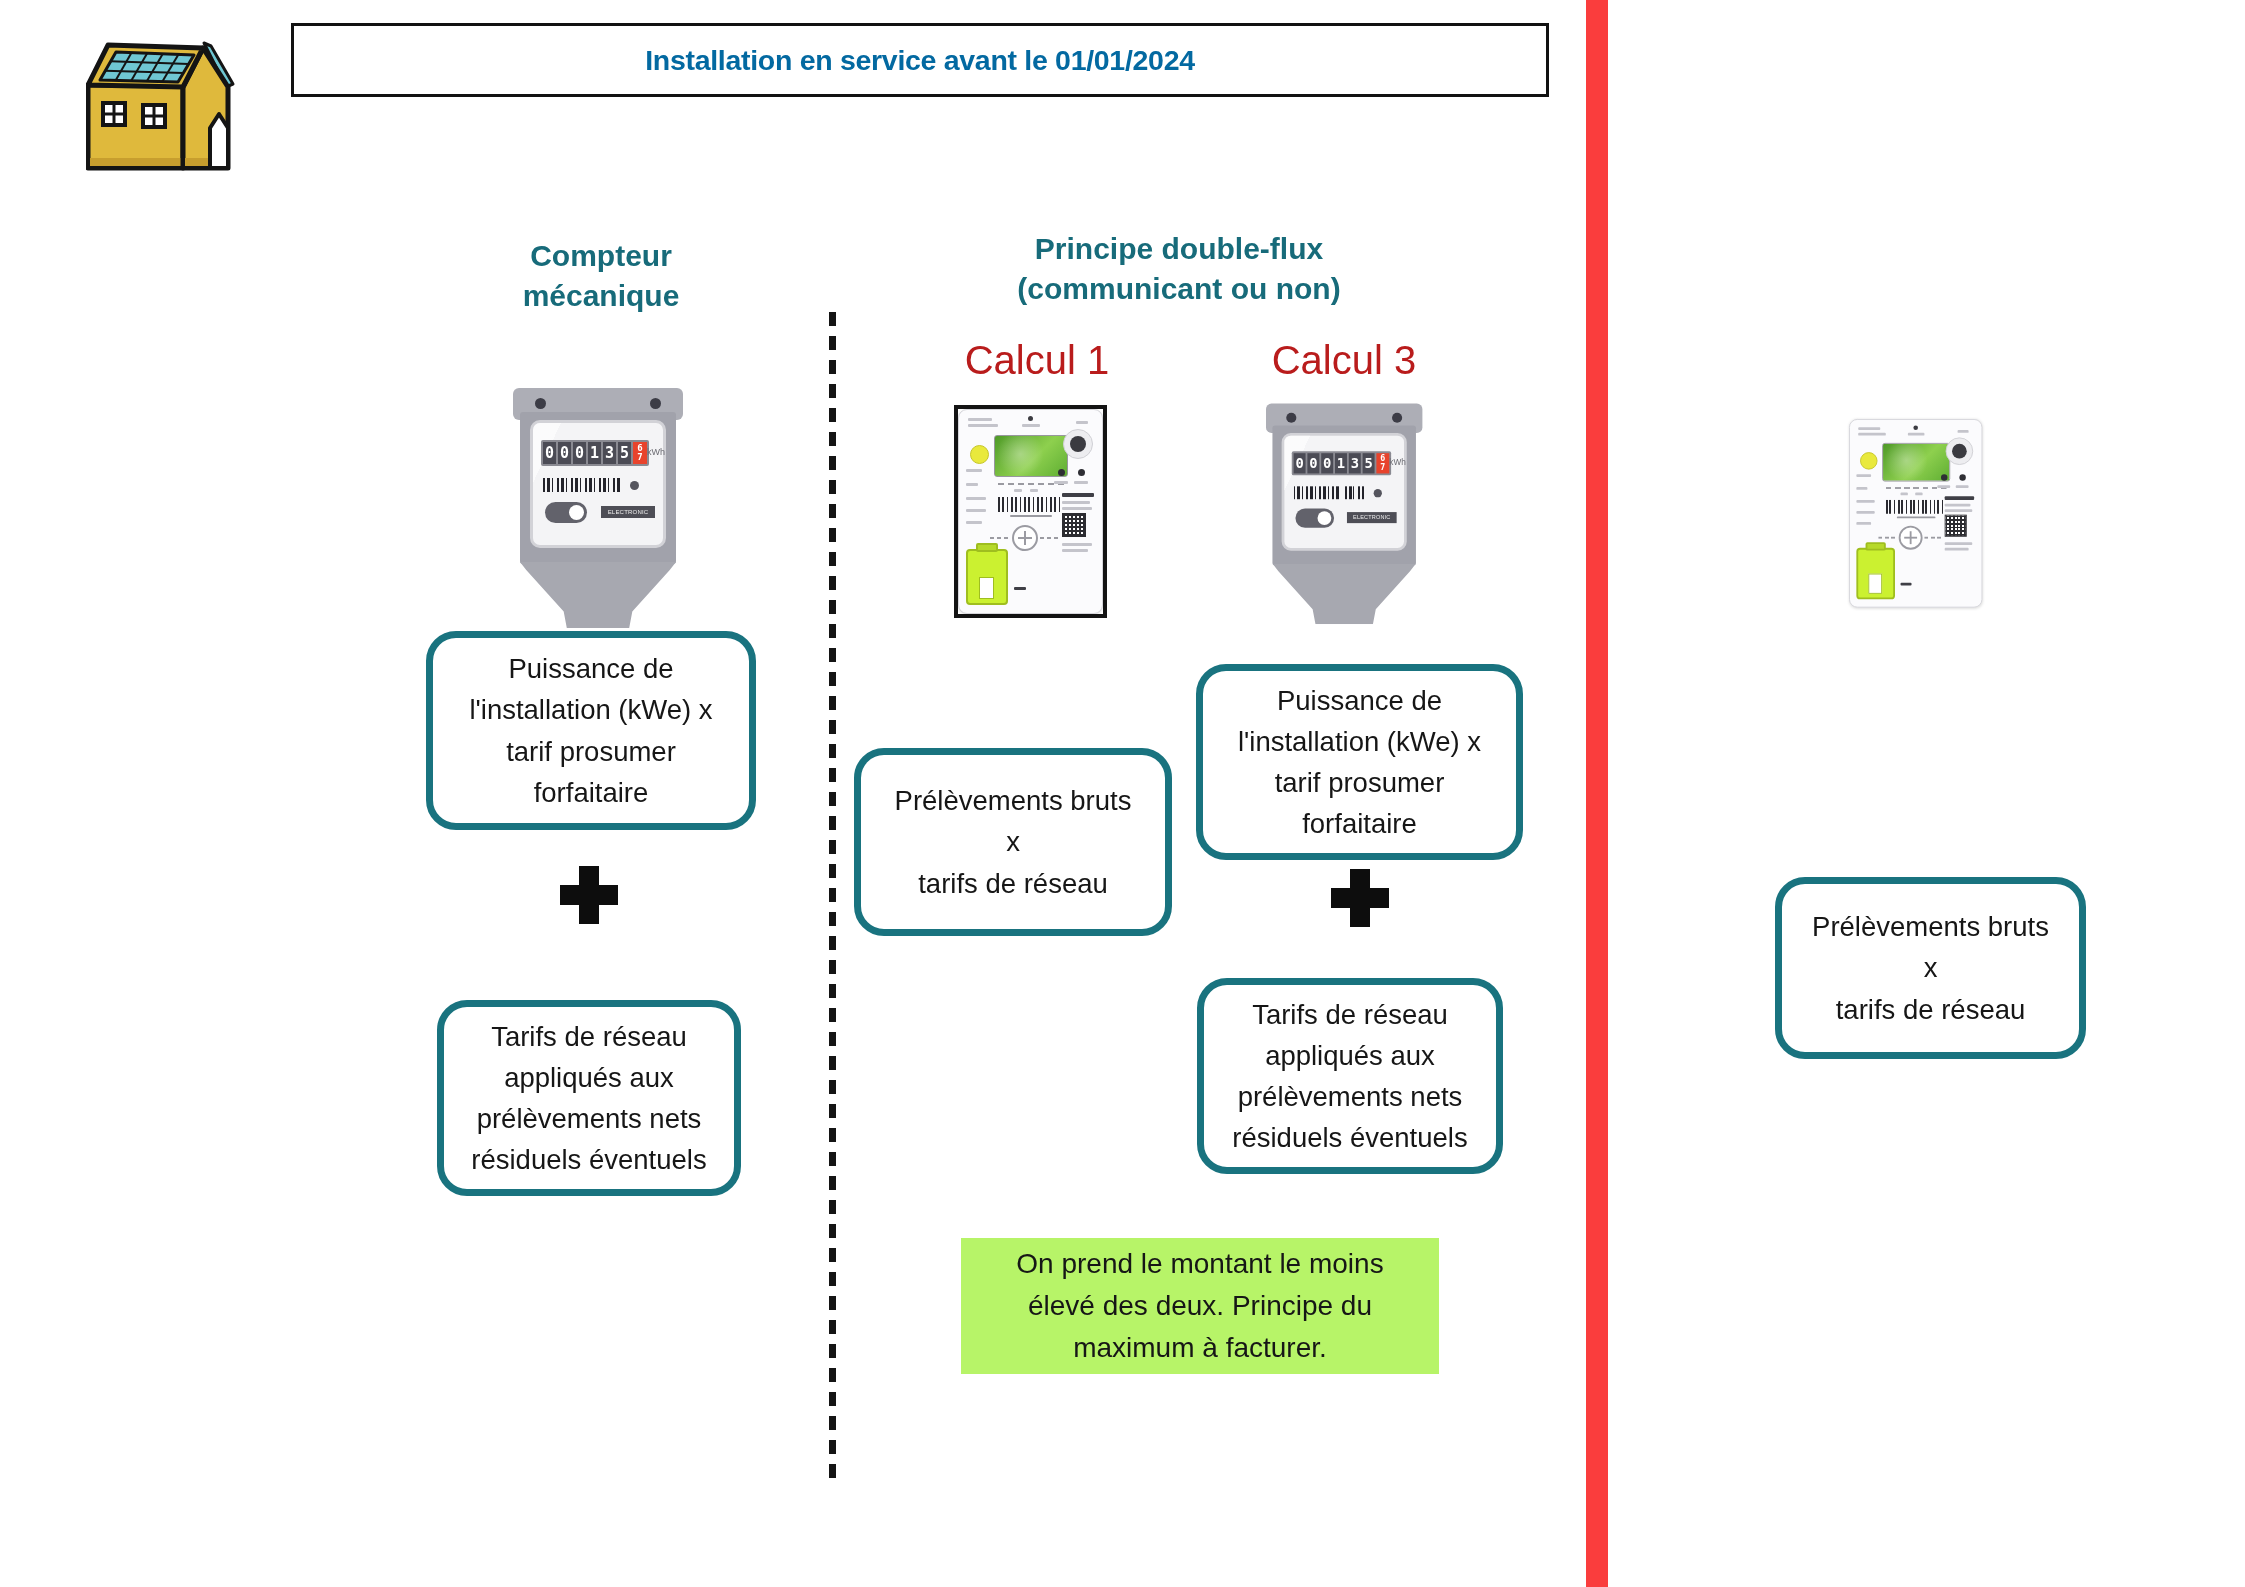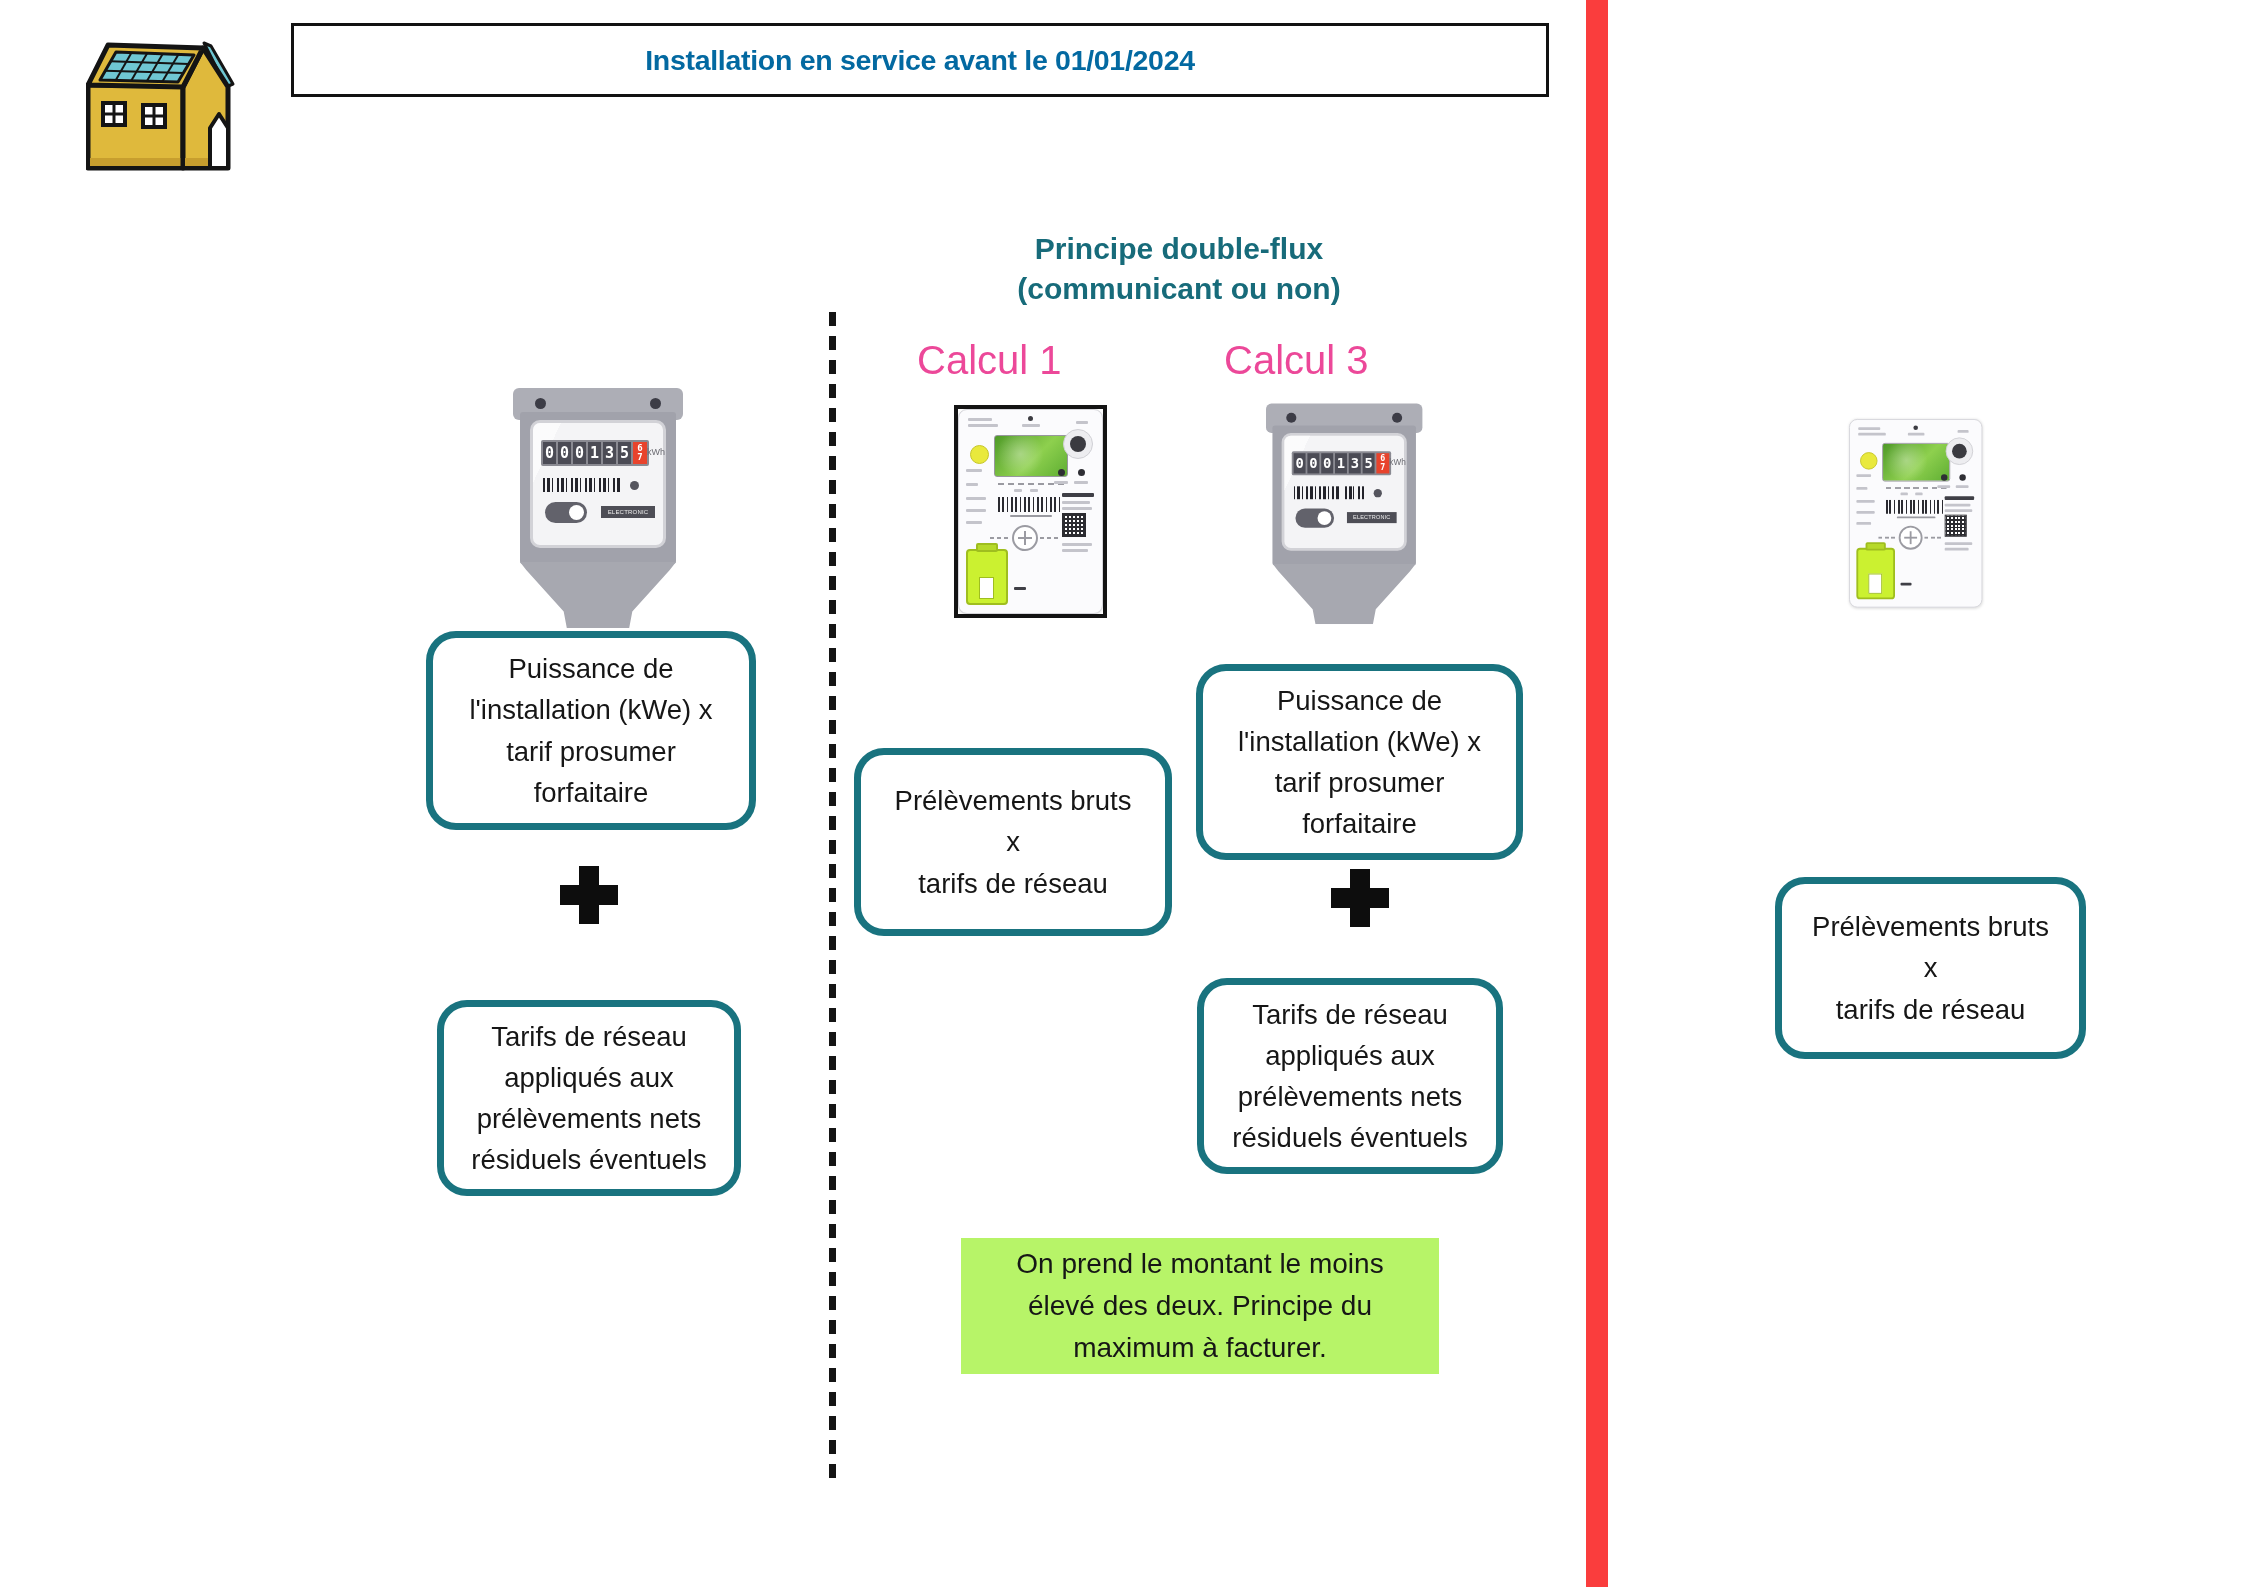--- a/index.html
+++ b/index.html
@@ -11,22 +11,22 @@
   
   .hdr{position:absolute;box-sizing:border-box;border:3px solid #111;background:#fff;
        display:flex;align-items:center;justify-content:center;text-align:center;
        font-weight:700;font-size:28.5px;line-height:1.42;letter-spacing:-0.3px;color:#0369a1;
        padding:0 10px}
   .hdr .nrm{font-weight:400}
 
   
   .col-title{position:absolute;font-weight:700;color:#176b7a;font-size:30px;line-height:1.32;
              text-align:center;white-space:pre-line}
-  .calc-title{position:absolute;font-weight:400;color:#ec4899;font-size:40px;line-height:1.2;
-              }
+  .calc-title{position:absolute;font-weight:400;color:#b91c1c;font-size:40px;line-height:1.2;
+              text-align:center}
 
   
   .fbox{position:absolute;box-sizing:border-box;border:7px solid #19737f;border-radius:30px;
         background:#fff;display:flex;align-items:center;justify-content:center;text-align:center;
         font-size:27.5px;line-height:1.5;color:#161616;padding:8px 4px}
 
   
   .note{position:absolute;background:#b7f468;display:flex;align-items:center;justify-content:center;
         text-align:center;font-size:28px;line-height:1.5;color:#161616}
 
@@ -129,20 +129,22 @@
 
   <div class="hdr" style="left:291px;top:23px;width:1258px;height:74px">
     <span class="pre">Installation en service avant le 01/01/2024</span>
   </div>
 
 
 
   <div class="red-divider" style="left:1586px;top:0;width:22px;height:1587px"></div>
   <div class="dashed-divider" style="left:829px;top:312px;width:7px;height:1168px"></div>
 
+  <div class="col-title" style="left:421px;top:236px;width:360px">Compteur
+mécanique</div>
   <div class="col-title" style="left:939px;top:229px;width:480px">Principe double-flux
 (communicant ou non)</div>
 
   <div class="calc-title" style="left:917px;top:336px;width:240px">Calcul 1</div>
   <div class="calc-title" style="left:1224px;top:336px;width:240px">Calcul 3</div>
 
   <div class="mech-meter" style="left:513px;top:382px">
     <div class="mm-top">
       <i class="mm-screw" style="left:22px"></i>
       <i class="mm-screw" style="right:22px"></i>

